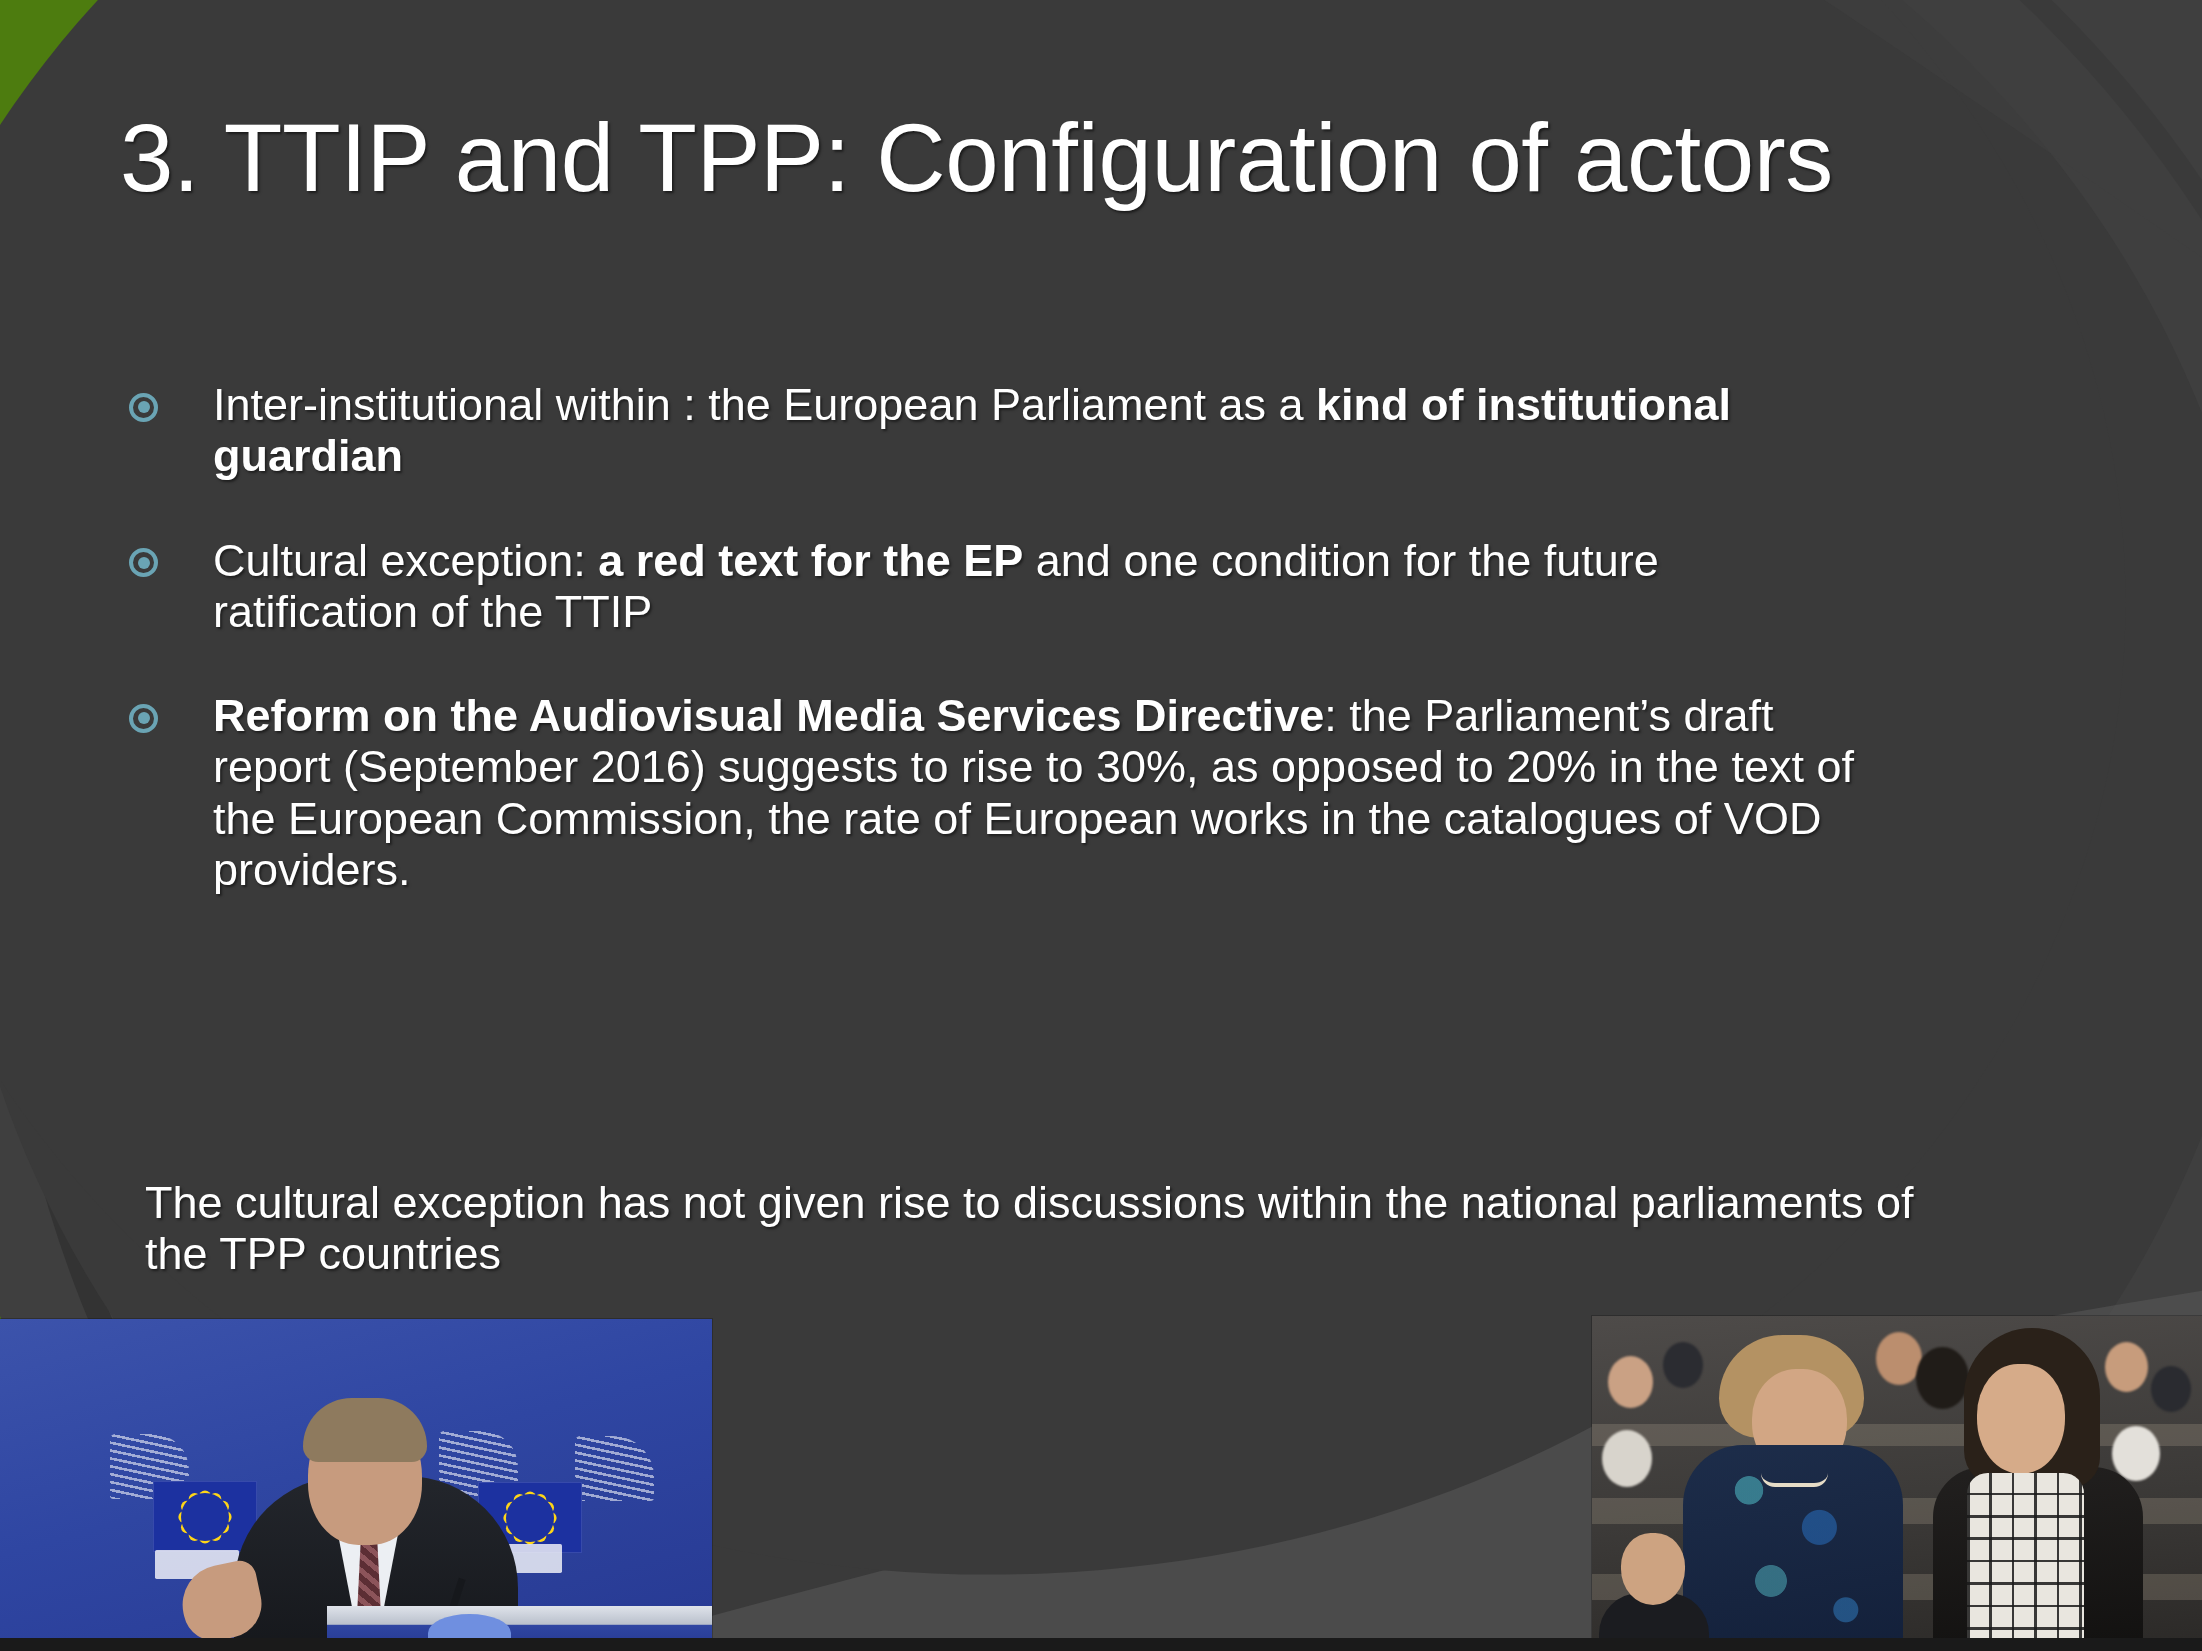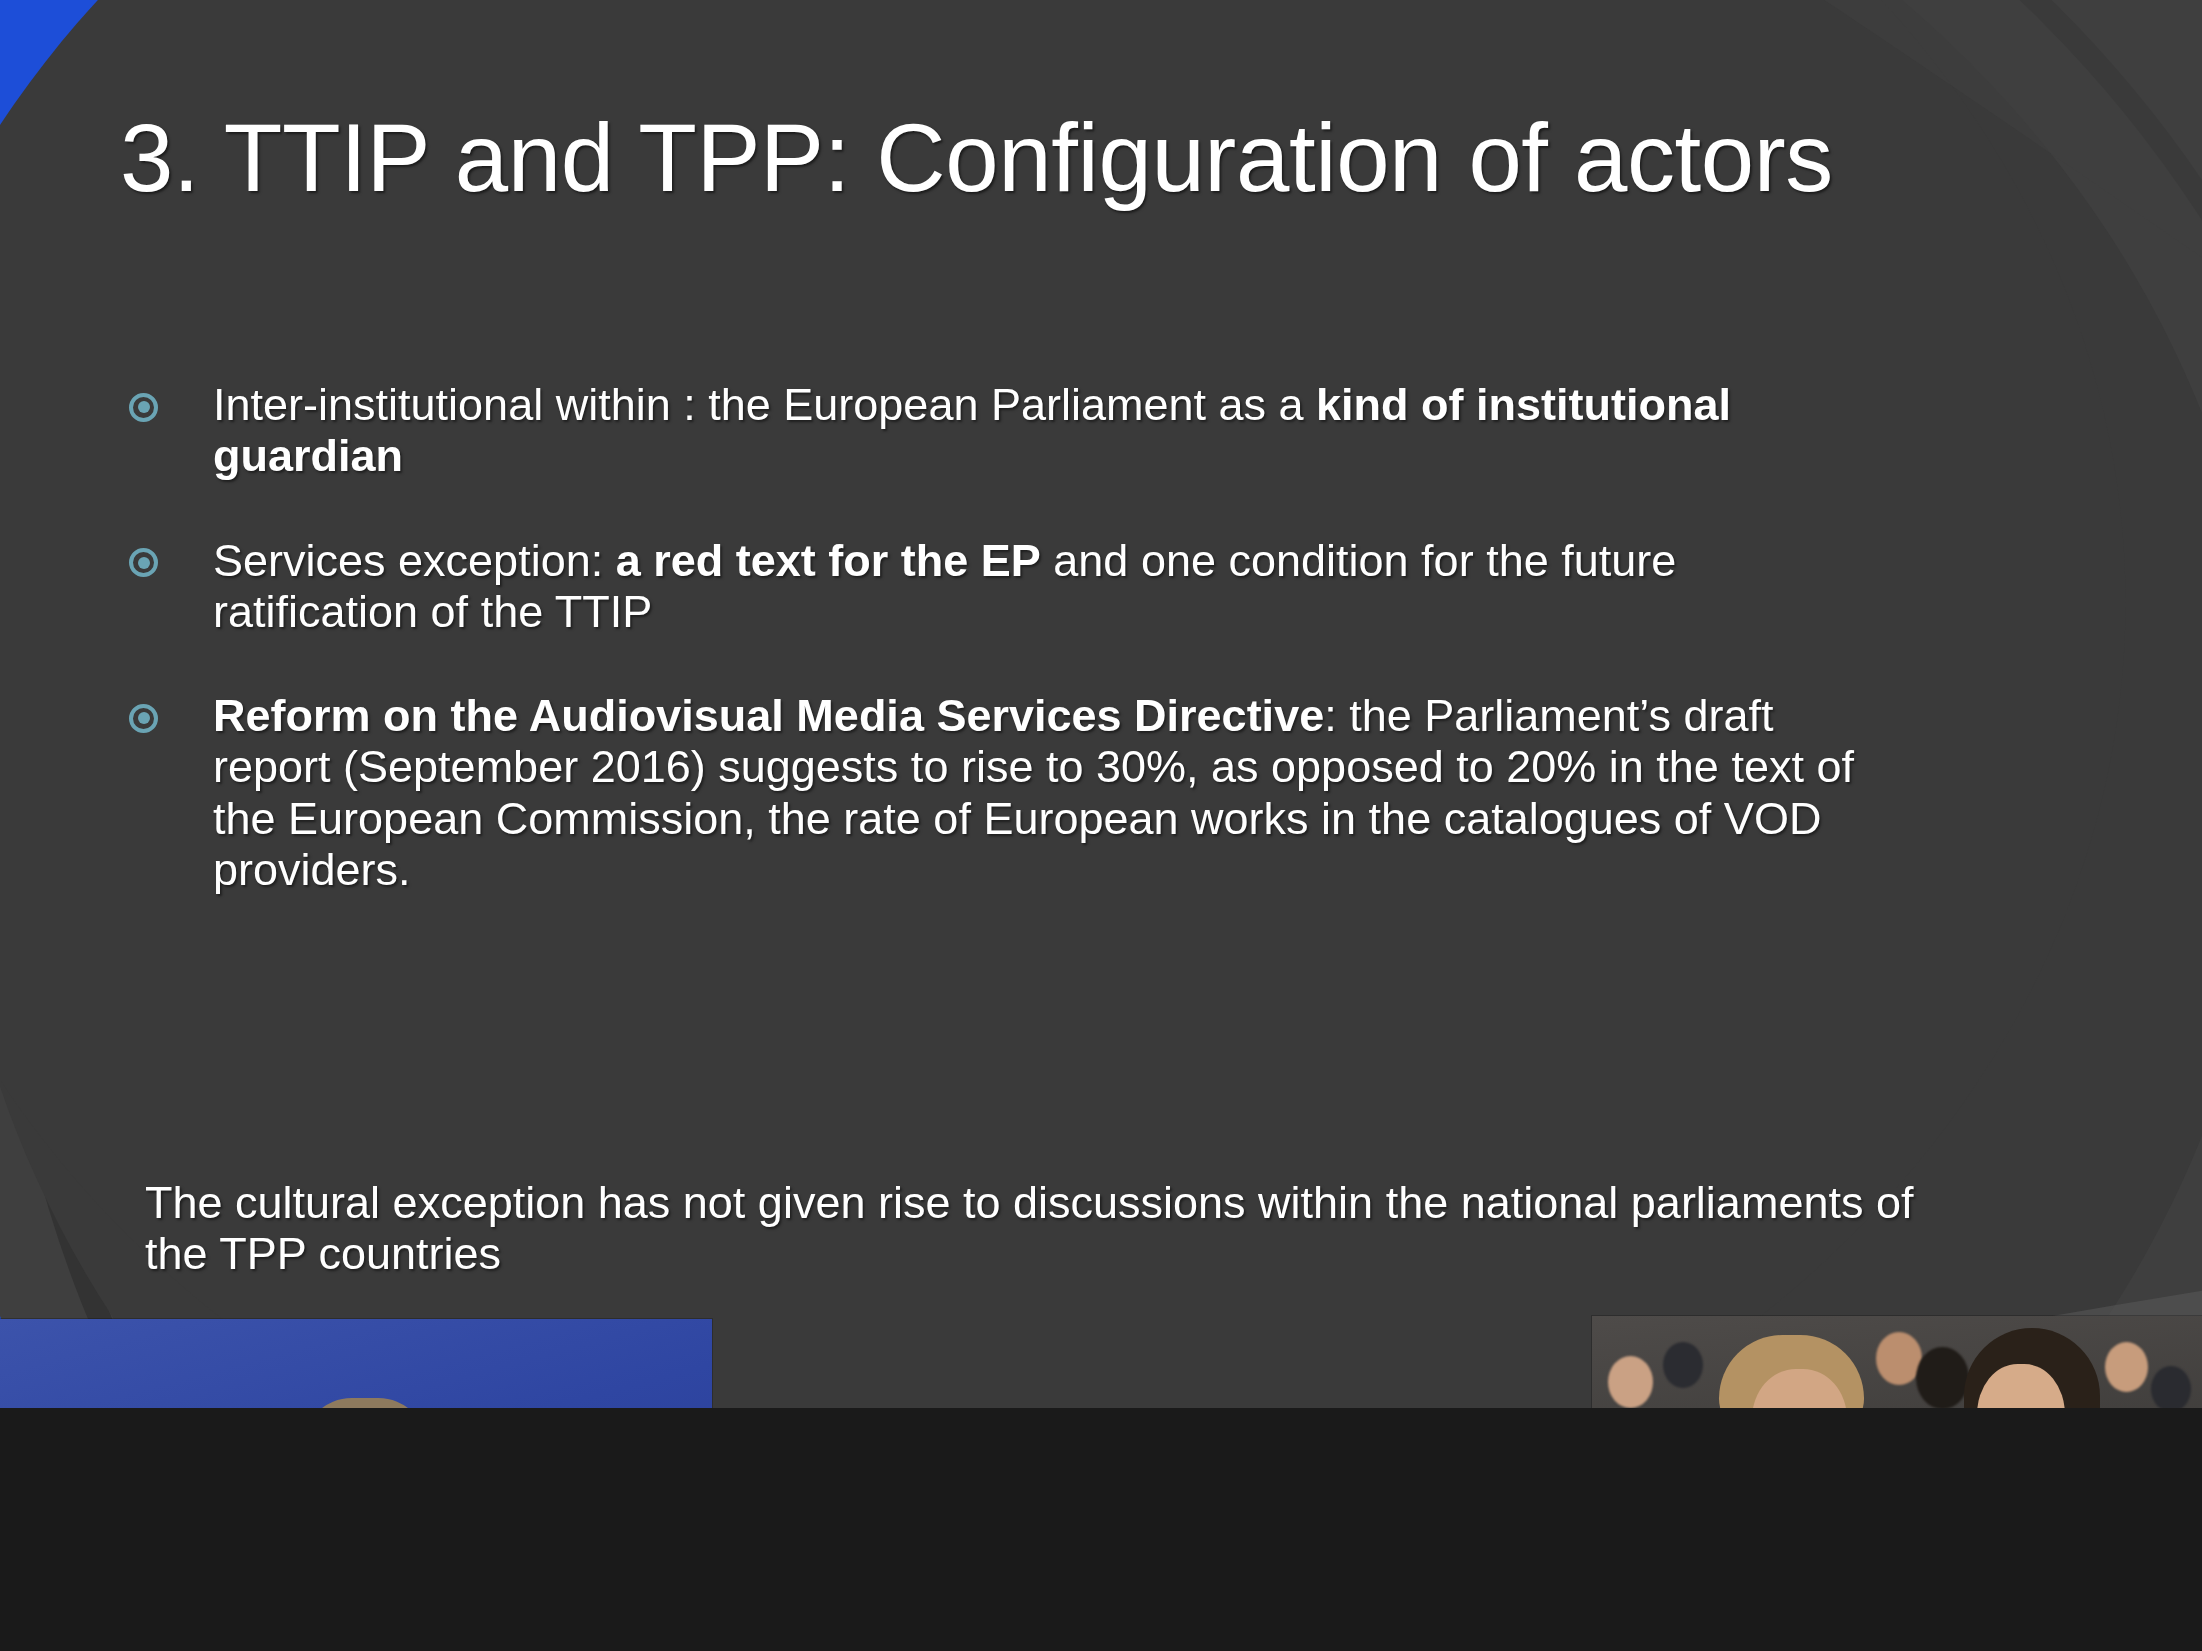--- a/index.html
+++ b/index.html
@@ -3,23 +3,23 @@
 <meta charset="utf-8">
 <style>
   html, body {
     margin: 0;
     padding: 0;
     background: #1a1a1a;
   }
   #slide {
     position: relative;
     width: 2203px;
-    height: 1408px;
+    height: 1638px;
     overflow: hidden;
-    background: #1d4ed8;
+    background: #4d7c0f;
     font-family: "Liberation Sans", sans-serif;
     -webkit-font-smoothing: antialiased;
   }
 
   
   .bg-layer { position: absolute; inset: 0; overflow: hidden; pointer-events: none; }
   .bg-svg { position: absolute; left: 0; top: 0; width: 2203px; height: 1652px; display: block; }
 
   
   #title {
@@ -357,21 +357,21 @@
       <span class="bullet-text">
         <span>Inter-institutional within : the European Parliament as a </span><b>kind of institutional guardian</b>
       </span>
     </div>
 
     <div class="bullet-row">
       <span class="bullet-marker">
         <span class="target-bullet"></span>
       </span>
       <span class="bullet-text">
-        <span>Services exception: </span><b>a red text for the EP</b><span> and one condition for the future ratification of the TTIP</span>
+        <span>Cultural exception: </span><b>a red text for the EP</b><span> and one condition for the future ratification of the TTIP</span>
       </span>
     </div>
 
     <div class="bullet-row">
       <span class="bullet-marker">
         <span class="target-bullet"></span>
       </span>
       <span class="bullet-text">
         <b>Reform on the Audiovisual Media Services Directive</b><span>: the Parliament’s draft report (September 2016) suggests to rise to 30%, as opposed to 20% in the text of the European Commission, the rate of European works in the catalogues of VOD providers.</span>
       </span>

